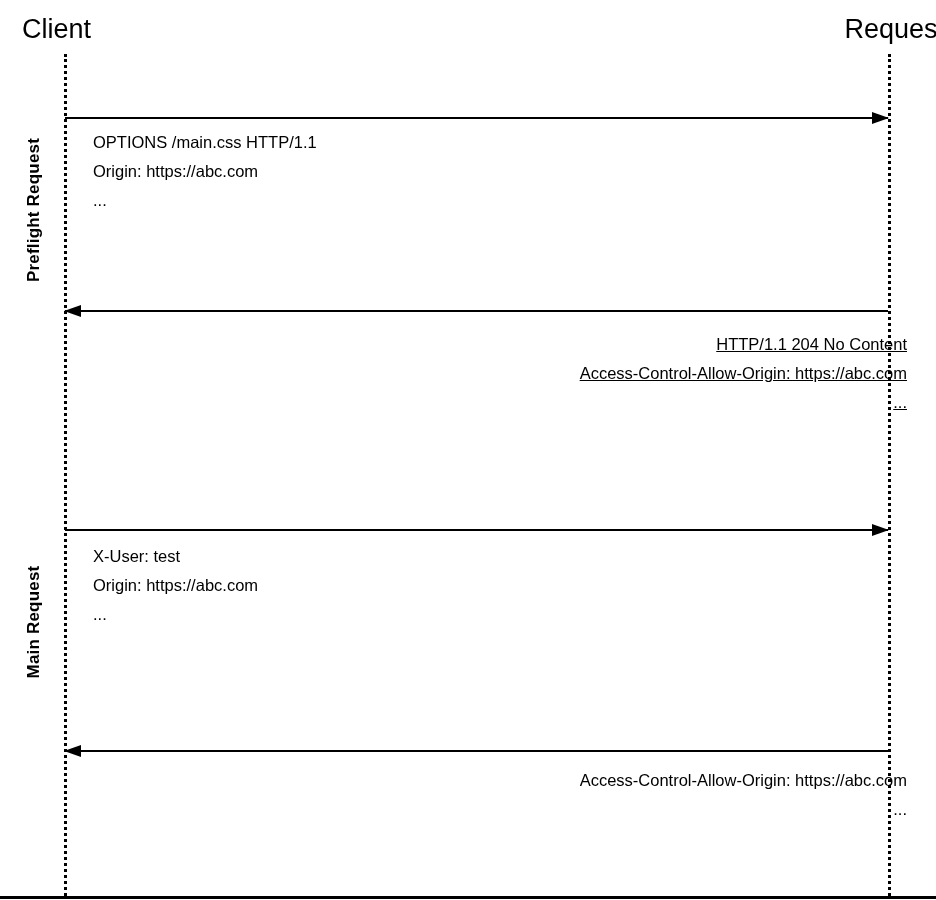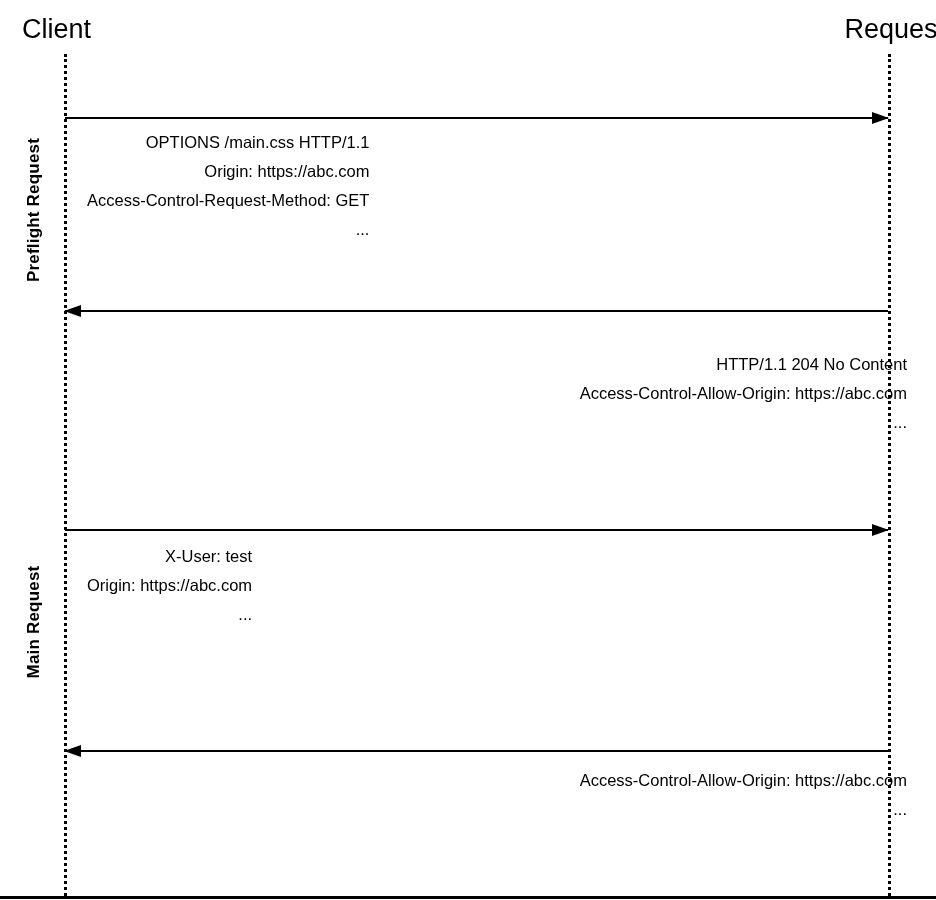--- a/index.html
+++ b/index.html
@@ -73,24 +73,24 @@
     left: -1px;
     border-right: 17px solid #000;
   }
 
   .msg-lines {
     position: absolute;
     font-size: 16.5px;
     line-height: 29px;
     white-space: nowrap;
   }
-  .msg-left  { left: 87px; text-align: right; }
+  .msg-left  { left: 93px; text-align: left; }
   .msg-right { right: 58px; text-align: right; }
   .msg-1 { top: 128px; }
-  .msg-2 { top: 350px; }
+  .msg-2 { top: 330px; text-decoration: underline; }
   .msg-3 { top: 542px; }
   .msg-4 { top: 766px; }
 
   .baseline {
     position: absolute;
     left: 0;
     right: 0;
     bottom: 1px;
     height: 3px;
     background: #000;
@@ -109,21 +109,20 @@
 
   <div class="phase-label phase-preflight">Preflight Request</div>
   <div class="phase-label phase-main">Main Request</div>
 
   <div class="msg-arrow arrow-1">
     <span class="arrowhead arrowhead-right"></span>
   </div>
   <div class="msg-lines msg-left msg-1">
     <div>OPTIONS /main.css HTTP/1.1</div>
     <div>Origin: https://abc.com</div>
-    <div>Access-Control-Request-Method: GET</div>
     <div>...</div>
   </div>
 
   <div class="msg-arrow arrow-2">
     <span class="arrowhead arrowhead-left"></span>
   </div>
   <div class="msg-lines msg-right msg-2">
     <div>HTTP/1.1 204 No Content</div>
     <div>Access-Control-Allow-Origin: https://abc.com</div>
     <div>...</div>

